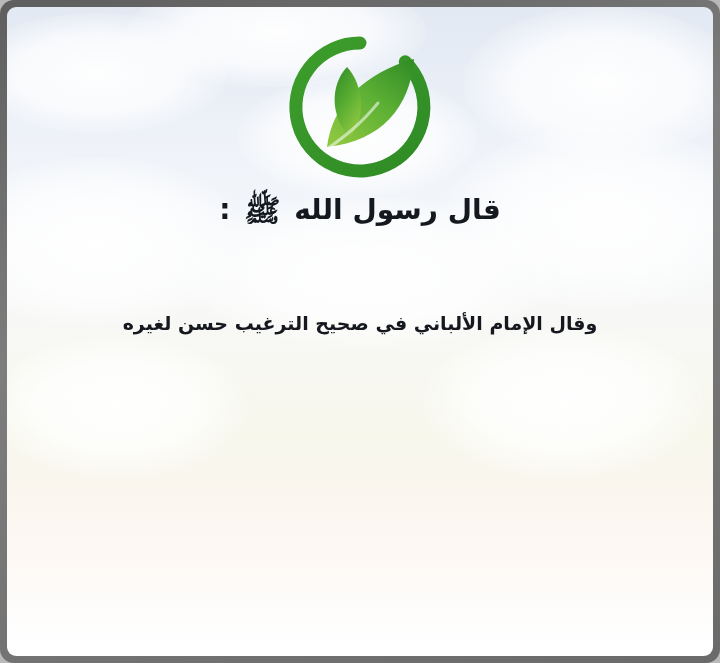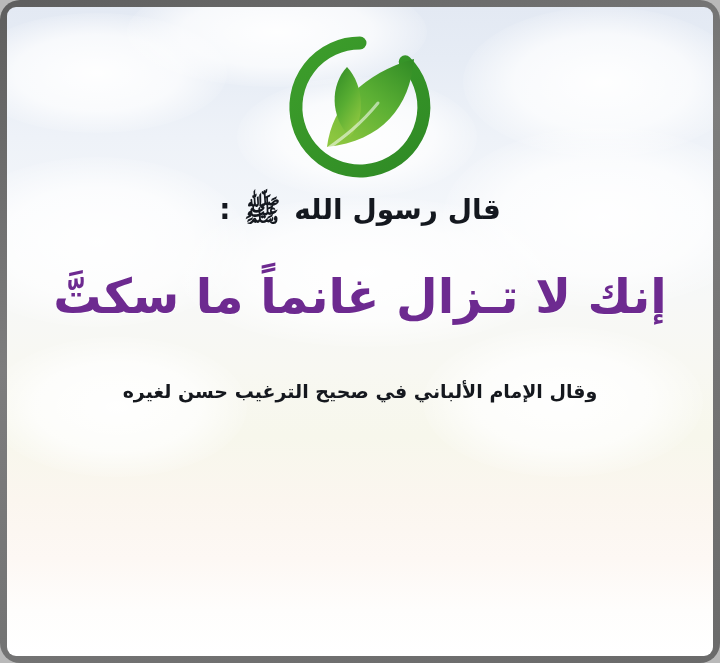--- a/index.html
+++ b/index.html
@@ -12,21 +12,21 @@
     background: #b9b9b9;
   }
 
   
   .card-frame {
     position: relative;
     width: 720px;
     height: 663px;
     box-sizing: border-box;
     background: linear-gradient(160deg, #5e5e5e 0%, #7d7d7d 40%, #6a6a6a 100%);
-    border-radius: 20px;
+    border-radius: 14px;
     padding: 7px;
     overflow: hidden;
   }
 
   
   .card-inner {
     position: relative;
     width: 100%;
     height: 100%;
     box-sizing: border-box;
@@ -235,21 +235,20 @@
         </svg>
       </div>
 
       <div class="intro">
         <span>قال رسول الله</span>
         <span class="salla">ﷺ</span>
         <span>:</span>
       </div>
 
       <div class="hadith">
-        <div class="hadith-line hadith-line-1">إنك لا تـزال غانماً ما سكتَّ</div>
       </div>
 
       <div class="attrib">
         <div class="attrib-sub">وقال الإمام الألباني في صحيح الترغيب حسن لغيره</div>
       </div>
 
     </div>
   </div>
 </div>
 

